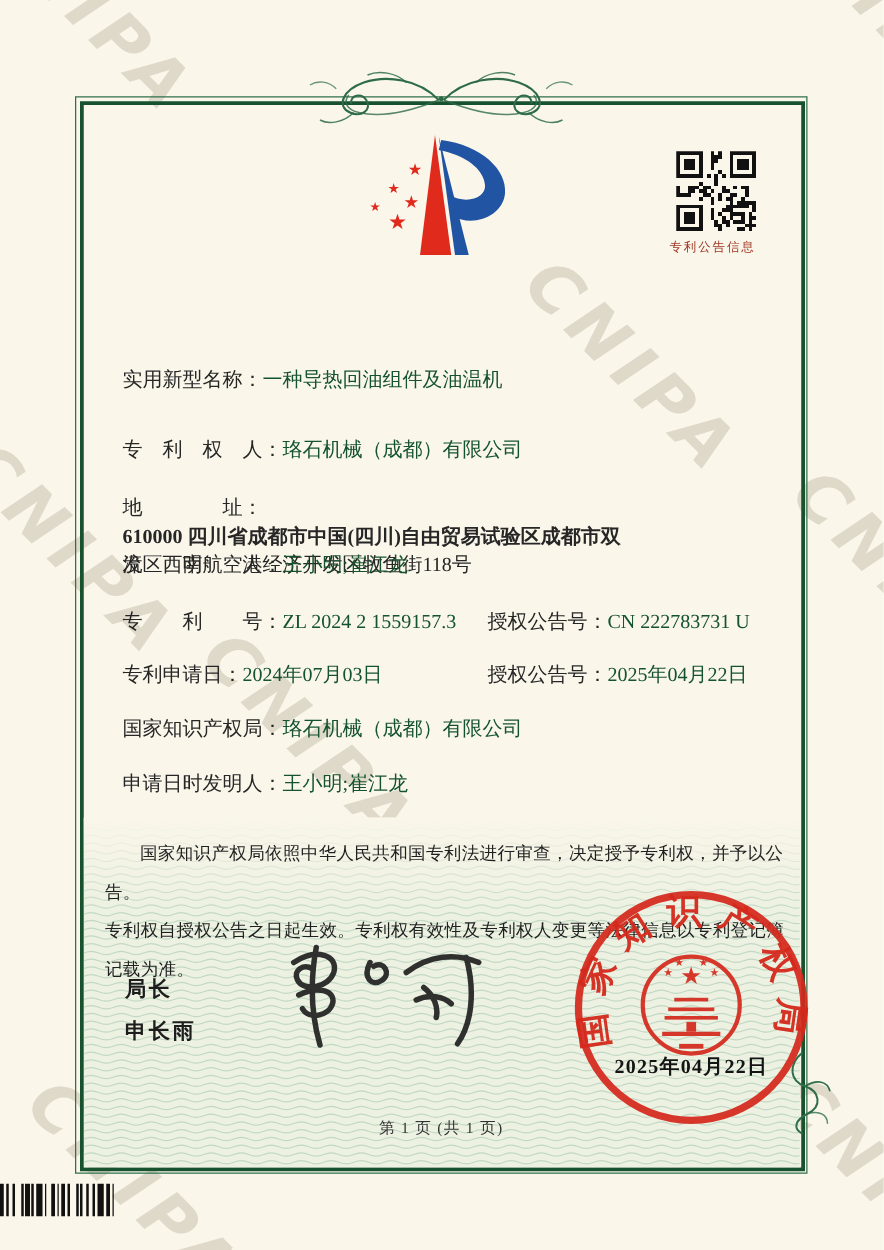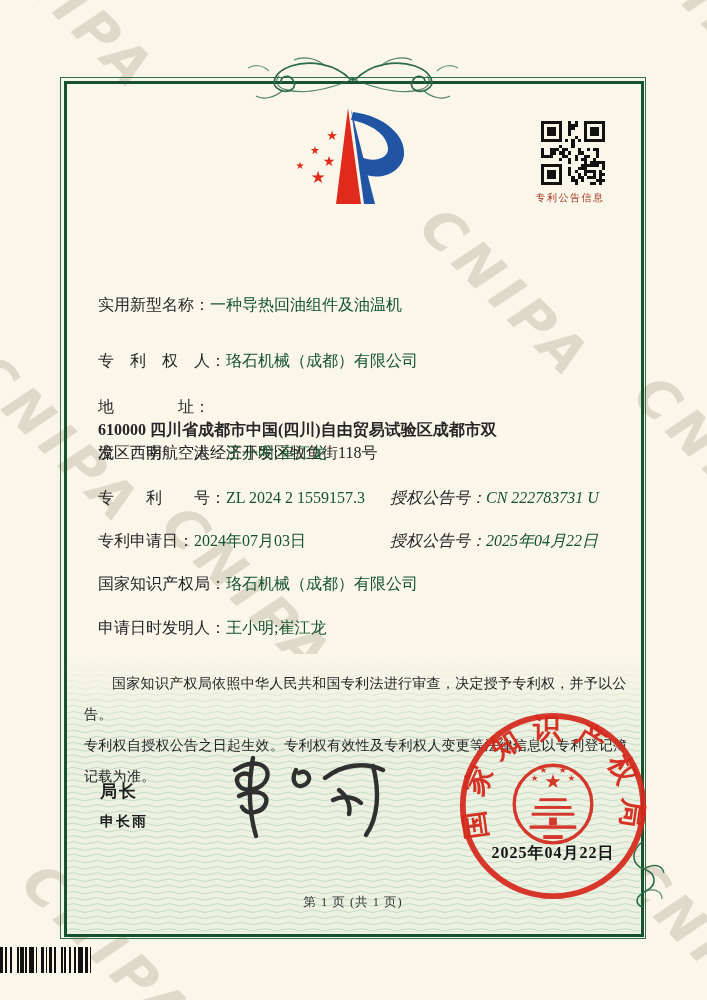--- a/index.html
+++ b/index.html
@@ -22,29 +22,29 @@
   .qr-box{position:absolute;left:541px;top:121px;width:64px;height:64px;}
   .qr-label{position:absolute;left:515px;top:191px;width:110px;text-align:center;
       font-size:10px;letter-spacing:1.5px;color:#a03824;}
   .doc-title{position:absolute;left:60px;top:206px;width:586px;text-align:center;
       font-size:35px;font-weight:bold;letter-spacing:7px;color:#141414;}
   
   .frow{position:absolute;left:98px;width:530px;font-size:16px;color:#262626;line-height:23px;}
   .flabel{color:#262626;}
   .fvalue{color:#14532d;}
   .addr-val{display:inline-block;vertical-align:top;width:432px;}
-  .fcol2{position:absolute;left:292px;top:0;font-style:italic;}
+  .fcol2{position:absolute;left:292px;top:0;}
   
   .statement{position:absolute;left:84px;top:668px;width:548px;font-size:14px;
       letter-spacing:0.3px;line-height:31px;color:#1f1f1f;}
   .statement .ln1{text-indent:2em;}
   
   .officer-title{position:absolute;left:100px;top:780px;font-size:17px;font-weight:600;
       letter-spacing:2px;font-family:"Liberation Sans","DejaVu Sans",sans-serif;color:#1d1d1d;}
-  .officer-name{position:absolute;left:100px;top:813px;font-size:14px;font-weight:600;
+  .officer-name{position:absolute;left:100px;top:813px;font-size:17px;font-weight:600;
       letter-spacing:2px;font-family:"Liberation Sans","DejaVu Sans",sans-serif;color:#1d1d1d;}
   .sig-box{position:absolute;left:193px;top:740px;width:210px;height:105px;}
   
   .seal-box{position:absolute;left:456px;top:709px;width:194px;height:194px;}
   .seal-date{position:absolute;left:462px;top:843px;width:182px;text-align:center;
       font-size:16px;font-weight:600;letter-spacing:1px;color:#141414;}
   
   .page-footer{position:absolute;left:60px;top:894px;width:586px;text-align:center;
       font-size:12.5px;letter-spacing:1px;color:#333;}
   .barcode{position:absolute;left:0;top:947px;height:26px;display:flex;align-items:stretch;}

